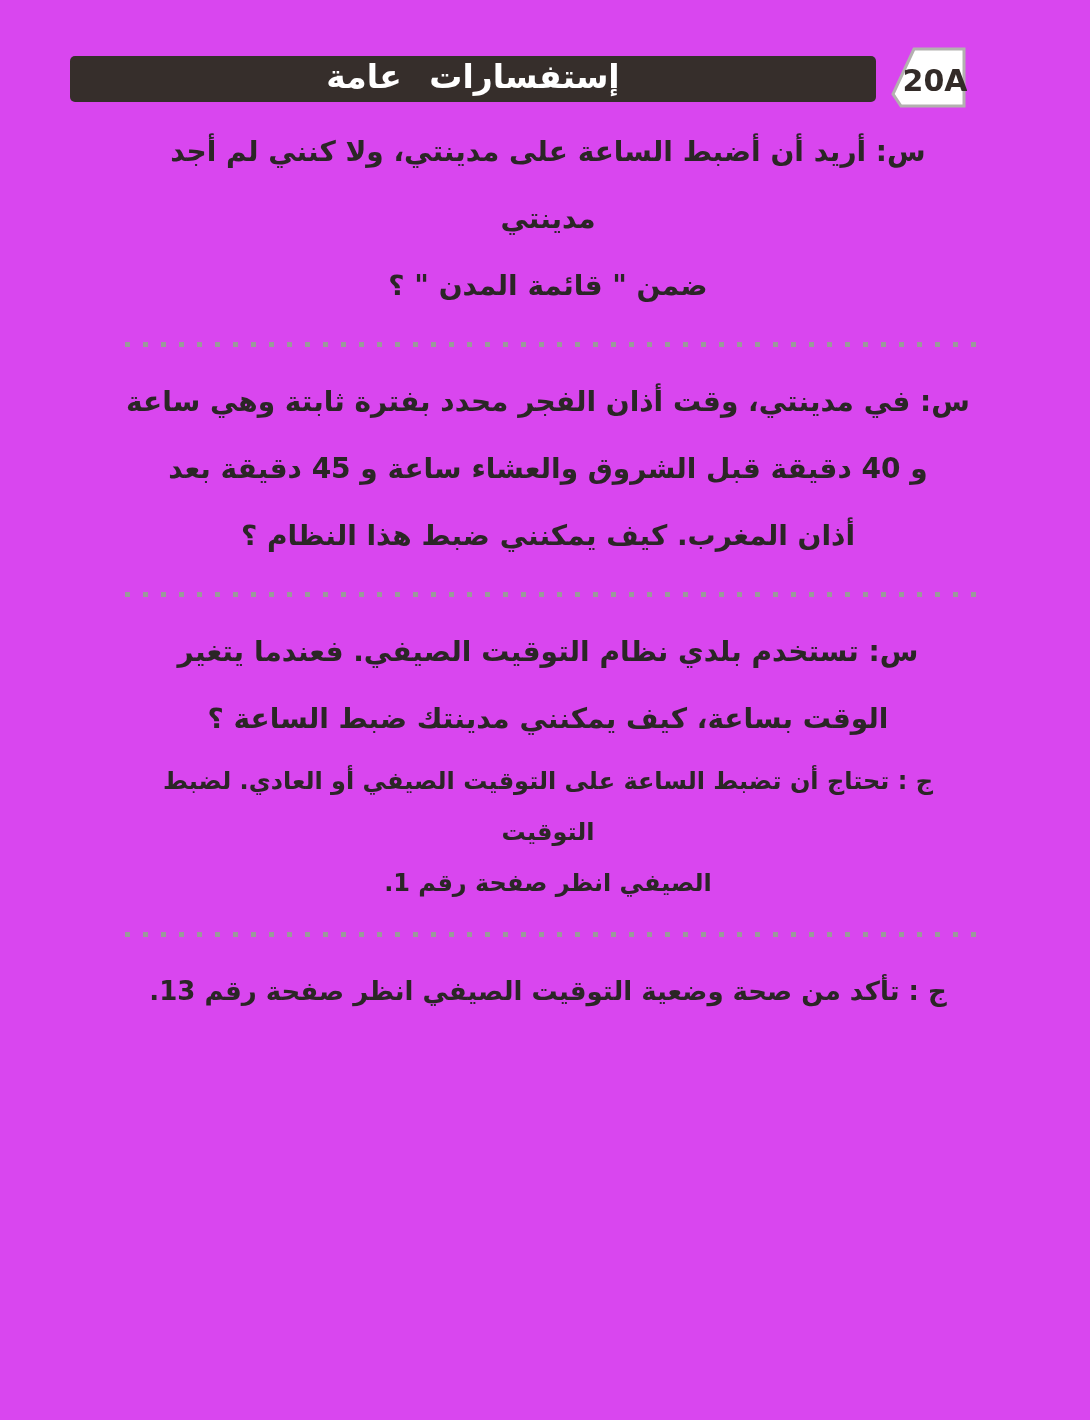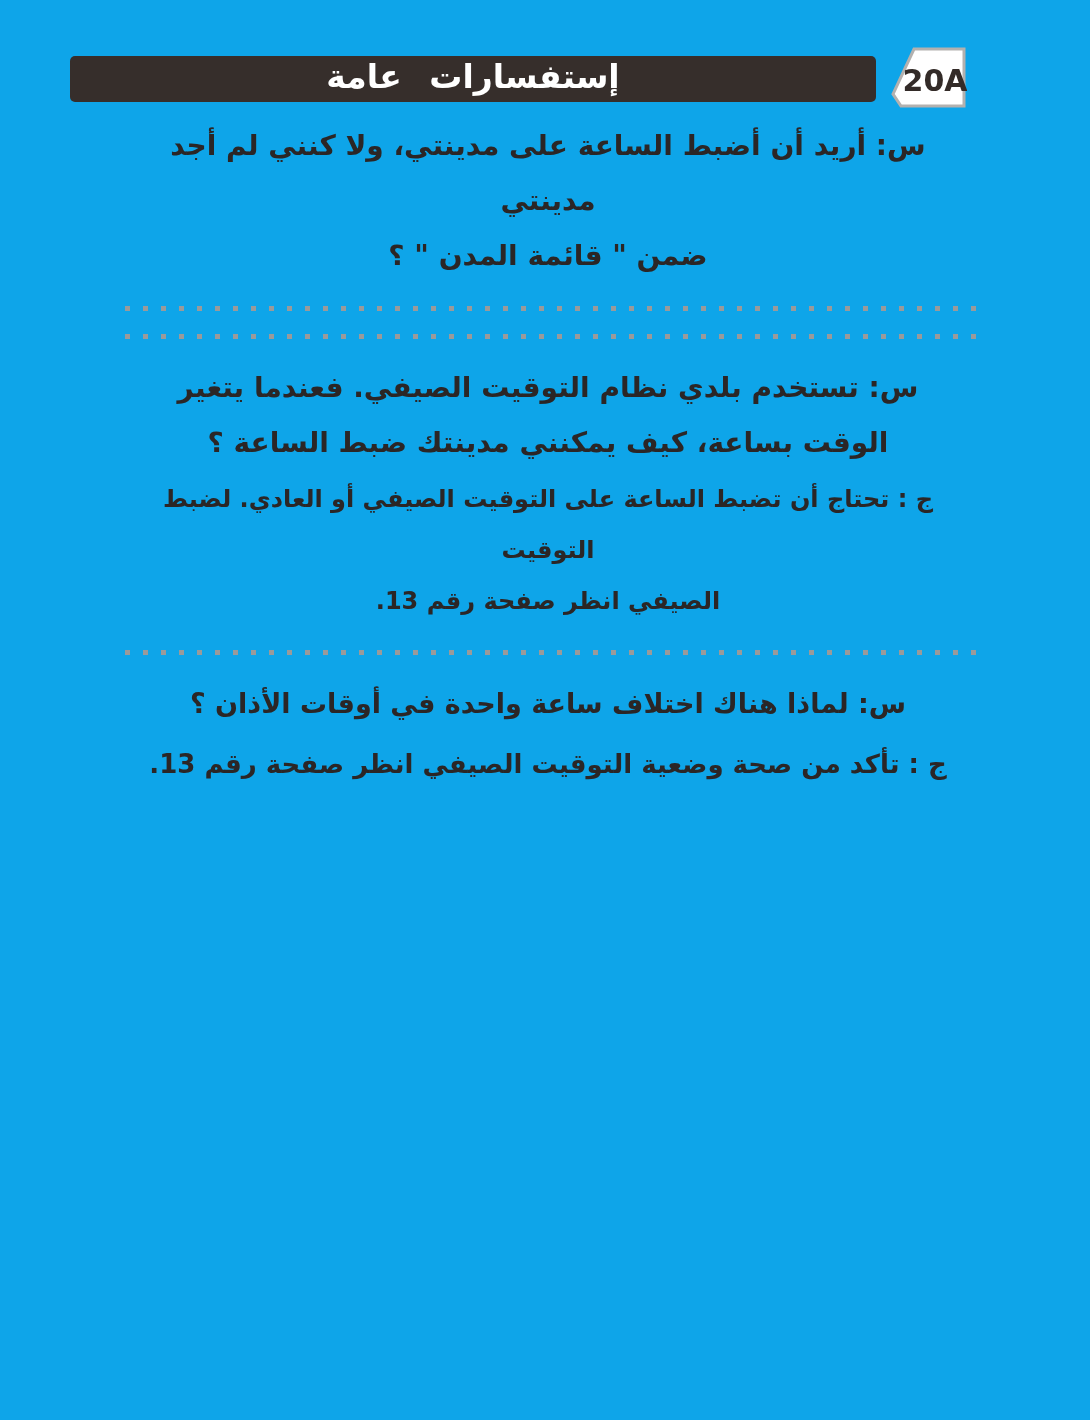--- a/index.html
+++ b/index.html
@@ -5,21 +5,21 @@
   html, body {
     margin: 0;
     padding: 0;
     background: #ffffff;
   }
   .page {
     position: relative;
     width: 1090px;
     height: 1420px;
     margin: 0 auto;
-    background: #0ea5e9;
+    background: #d946ef;
     direction: rtl;
     font-family: "DejaVu Sans", sans-serif;
     color: #2b2626;
     overflow: hidden;
   }
   
   .header {
     position: absolute;
     top: 47px;
     left: 70px;
@@ -60,21 +60,21 @@
     top: 118px;
     left: 118px;
     right: 112px;
   }
   .qa p {
     margin: 0;
     white-space: pre-line;
     text-align: center;
     font-weight: bold;
     font-size: 28px;
-    line-height: 55px;
+    line-height: 67px;
     color: #2b2626;
   }
   .qa .q { margin-bottom: 4px; }
   .qa.block-2 .a { line-height: 57px; }
   .qa.block-3 .a { font-size: 24px; line-height: 51px; }
   .qa.block-4 .q { font-size: 27px; }
   .qa.block-4 .a { font-size: 26px; margin-top: 6px; }
   .sep {
     height: 5px;
     margin: 23px 2px 21px 2px;
@@ -104,31 +104,33 @@
 
   <div class="content">
 
     <section class="qa block-1">
       <p class="q">س: أريد أن أضبط الساعة على مدينتي، ولا كنني لم أجد مدينتي
 ضمن " قائمة المدن " ؟</p>
       <div class="sep"></div>
     </section>
 
     <section class="qa block-2">
+      <p class="q">س: في مدينتي، وقت أذان الفجر محدد بفترة ثابتة وهي ساعة
+و 40 دقيقة قبل الشروق والعشاء ساعة و 45 دقيقة بعد
+أذان المغرب. كيف يمكنني ضبط هذا النظام ؟</p>
       <div class="sep"></div>
     </section>
 
     <section class="qa block-3">
       <p class="q">س: تستخدم بلدي نظام التوقيت الصيفي. فعندما يتغير
 الوقت بساعة، كيف يمكنني مدينتك ضبط الساعة ؟</p>
       <p class="a">ج : تحتاج أن تضبط الساعة على التوقيت الصيفي أو العادي. لضبط التوقيت
-الصيفي انظر صفحة رقم 13.</p>
+الصيفي انظر صفحة رقم 1.</p>
       <div class="sep"></div>
     </section>
 
     <section class="qa block-4">
-      <p class="q">س: لماذا هناك اختلاف ساعة واحدة في أوقات الأذان ؟</p>
       <p class="a">ج : تأكد من صحة وضعية التوقيت الصيفي انظر  صفحة رقم 13.</p>
 
     </section>
 
   </div>
 </div>
 
 </body></html>

